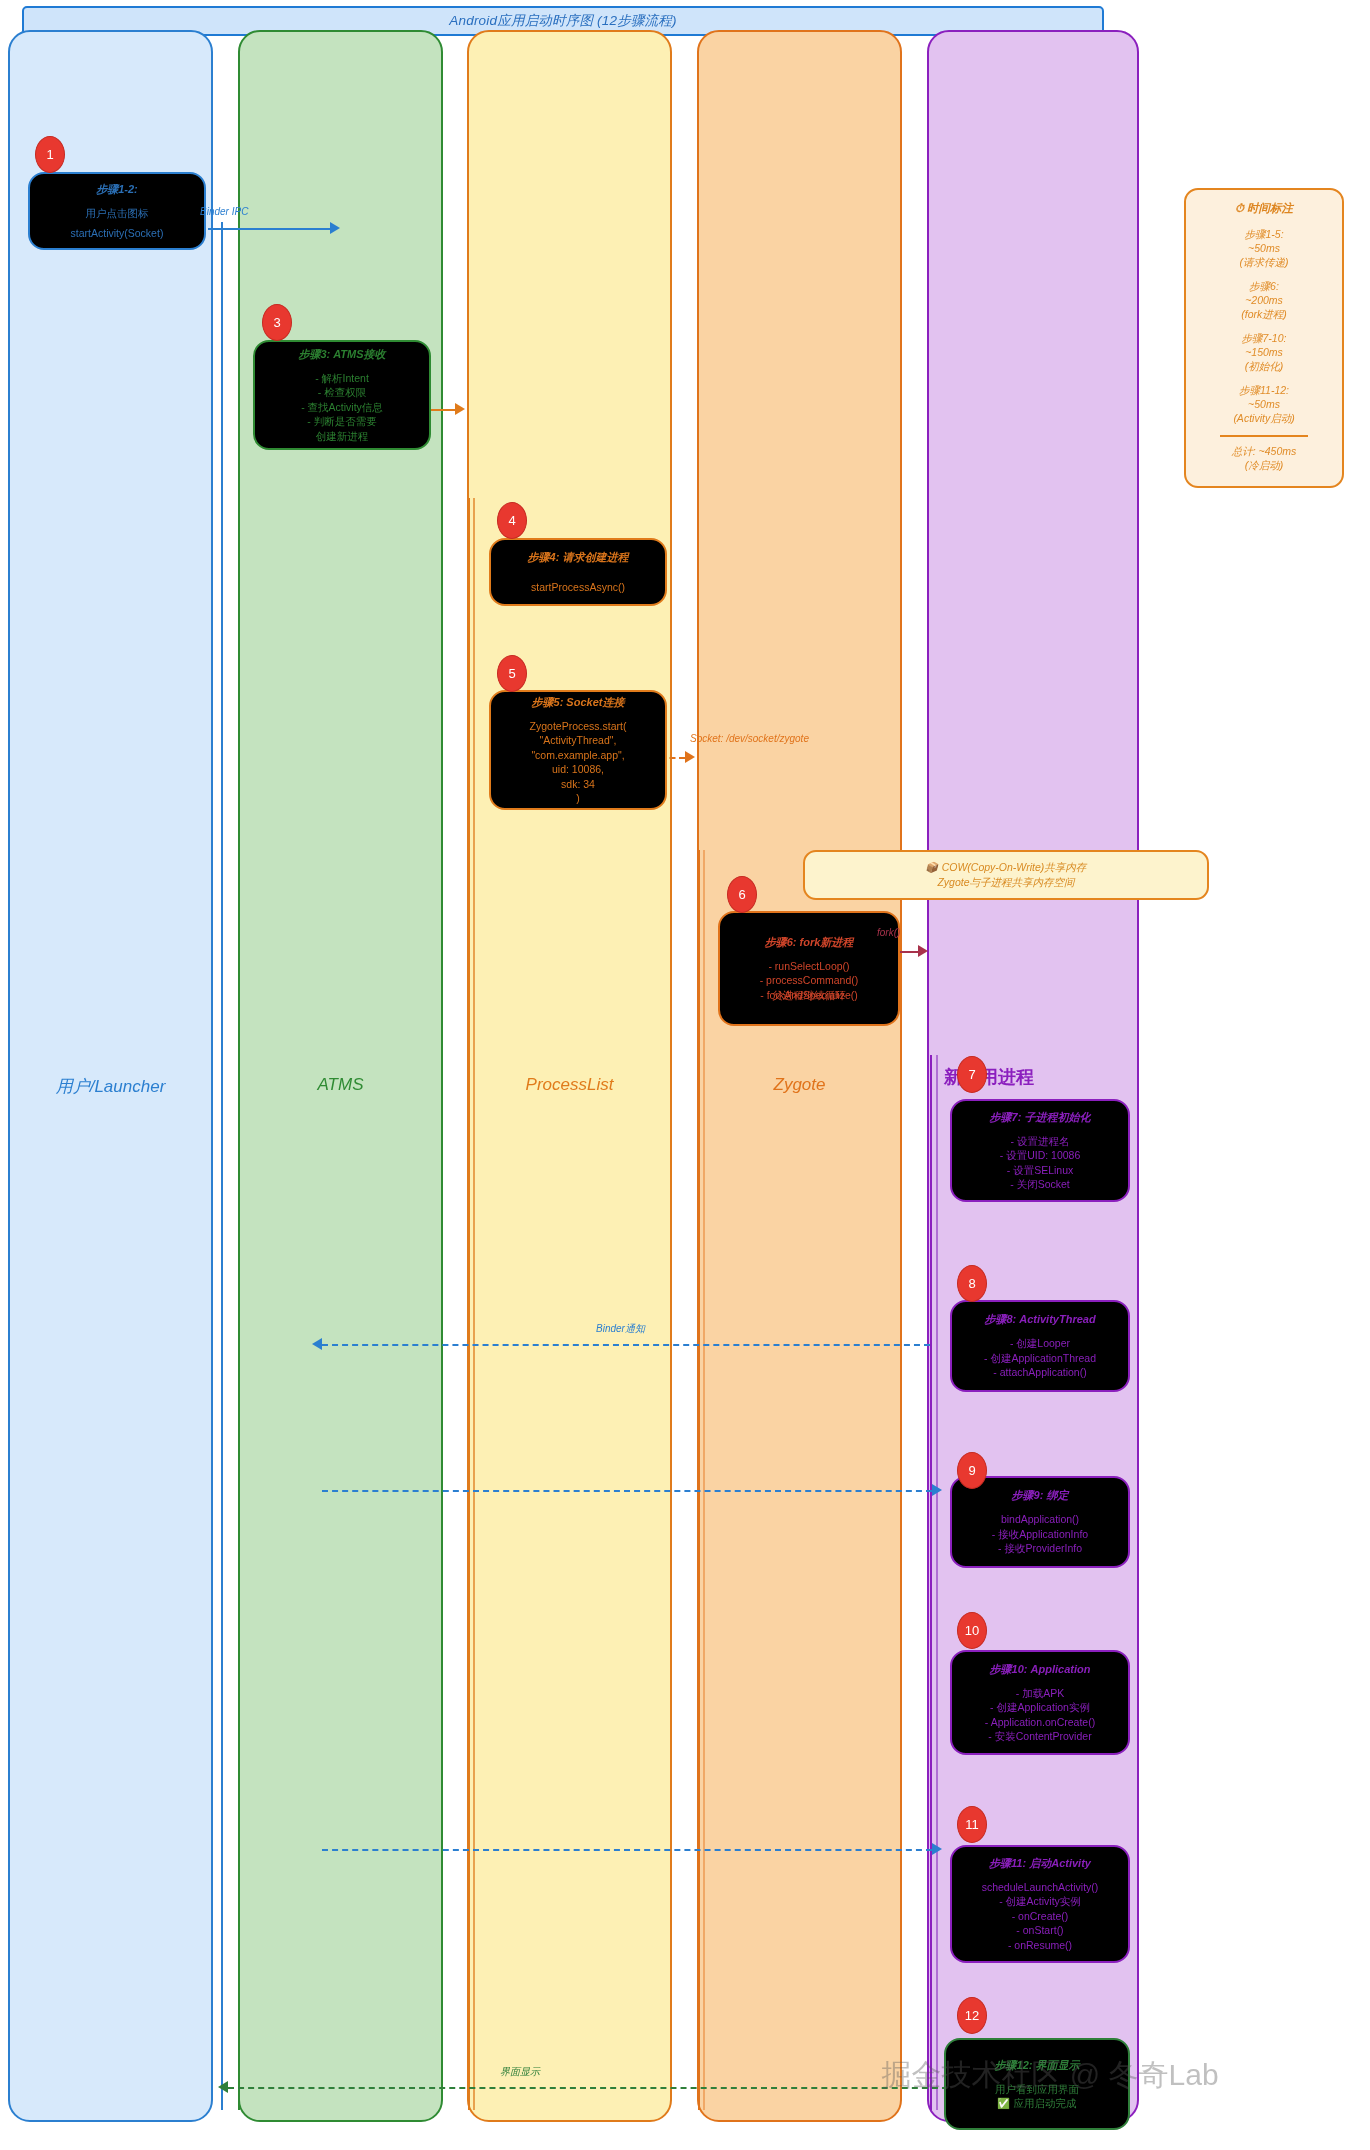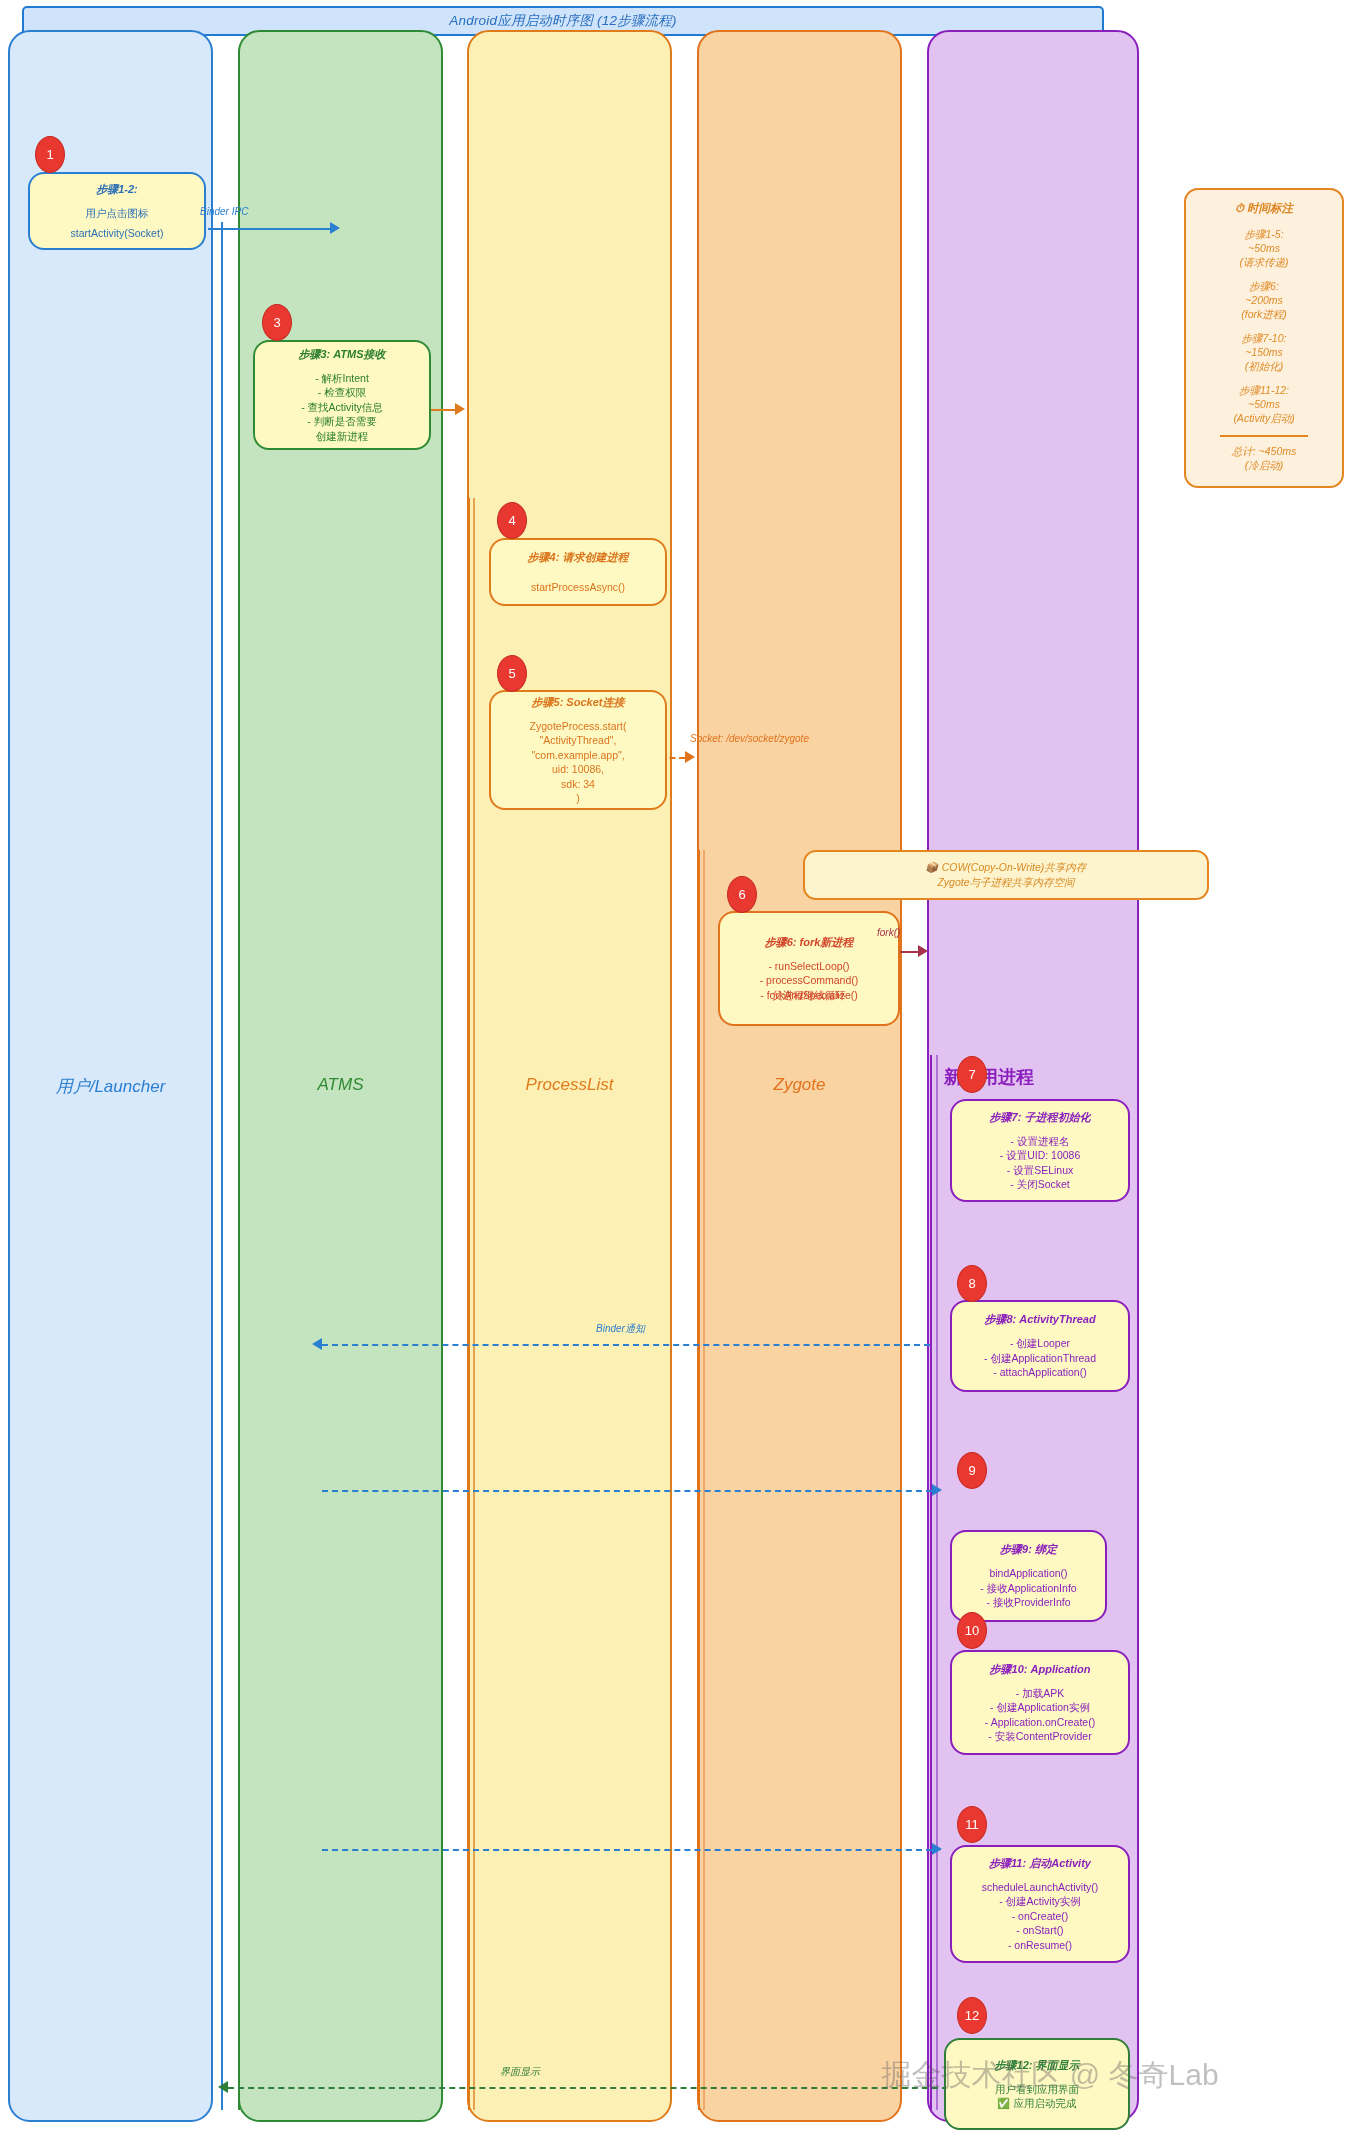--- a/index.html
+++ b/index.html
@@ -79,21 +79,21 @@
   .ll-plist  { left: 468px; top: 498px;  height: 1612px; border-color: #e07b1b; }
   .ll-plist2 { left: 473px; top: 498px;  height: 1612px; border-color: #e8a24f; }
   .ll-zyg    { left: 698px; top: 850px;  height: 1260px; border-color: #e0731b; }
   .ll-zyg2   { left: 703px; top: 850px;  height: 1260px; border-color: #f0a866; }
   .ll-new    { left: 930px; top: 1055px; height: 1055px; border-color: #8b1fbe; }
   .ll-new2   { left: 936px; top: 1055px; height: 1055px; border-color: #b06fd4; }
 
   
   .note {
     position: absolute;
-    background: #fef9c3;
+    background: #000000;
     border-radius: 16px;
     border-width: 2.5px; border-style: solid;
     display: flex; flex-direction: column;
     align-items: center; justify-content: center;
     text-align: center;
     padding: 8px 6px;
     z-index: 6;
   }
   .note .nhead {
     font-size: 11px; font-weight: bold; font-style: italic;
@@ -337,21 +337,21 @@
     <div class="nline">- attachApplication()</div>
   </div>
 
   <div class="arrow-line" style="left:322px; top:1344px; width:608px; border-top-style:dashed; border-top-color:#2b7fd0;"></div>
   <div class="arrow-head ah-left" style="left:312px; top:1338px; border-right:10px solid #2b7fd0;"></div>
   <div class="msg-label" style="left:596px; top:1322px; color:#2b7fd0;">Binder通知</div>
 
   <div class="bubble" style="left:957px; top:1452px;">
     <span>9</span>
   </div>
-  <div class="note purple" style="left:950px; top:1530px; width:157px; height:92px;justify-content:center;">
+  <div class="note purple" style="left:950px; top:1476px; width:180px; height:92px;justify-content:center;">
     <div class="nhead">步骤9: 绑定</div>
     <div class="nline">bindApplication()</div>
     <div class="nline">- 接收ApplicationInfo</div>
     <div class="nline">- 接收ProviderInfo</div>
   </div>
 
   <div class="arrow-line" style="left:322px; top:1490px; width:610px; border-top-style:dashed; border-top-color:#2b7fd0;"></div>
   <div class="arrow-head ah-right" style="left:932px; top:1484px; border-left:10px solid #2b7fd0;"></div>
 
   <div class="bubble" style="left:957px; top:1612px;">

